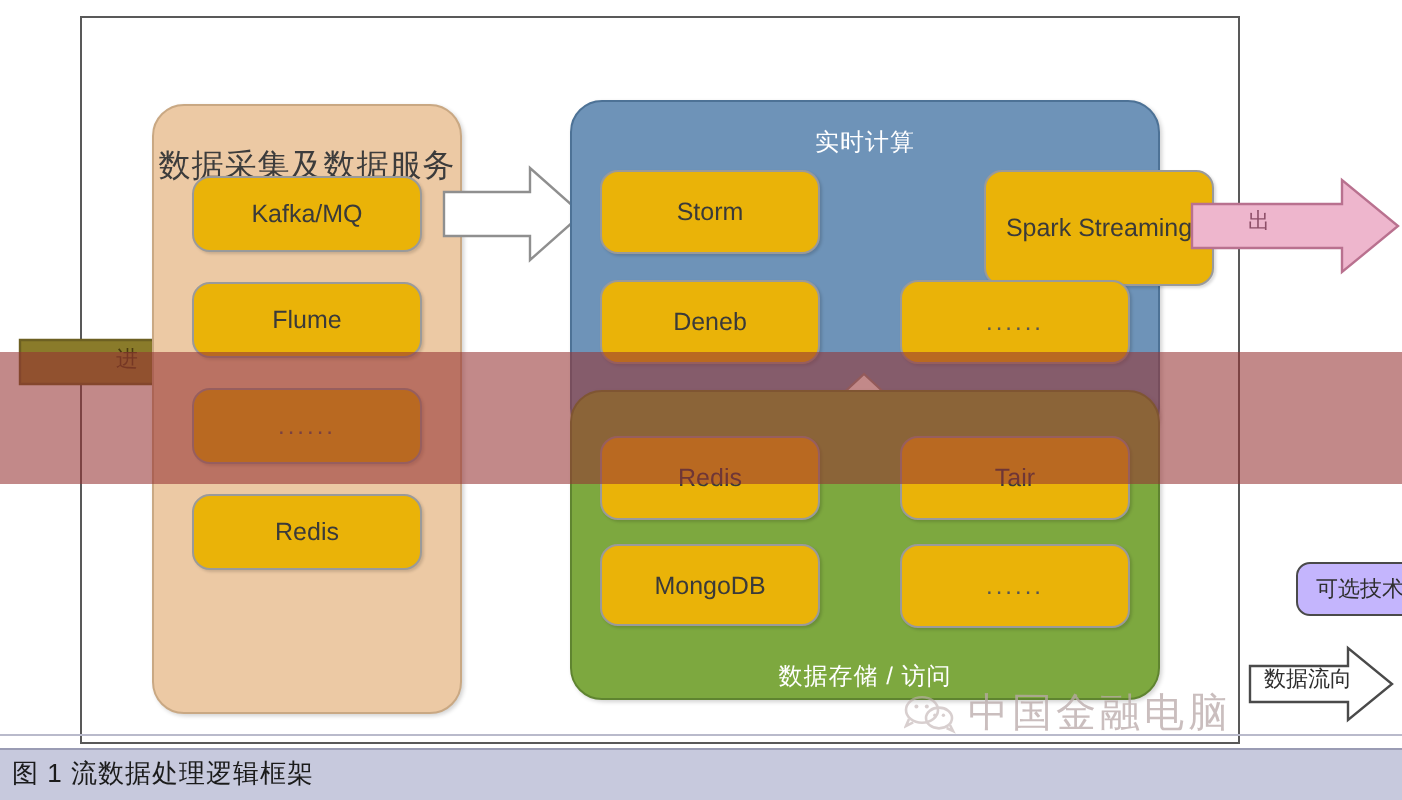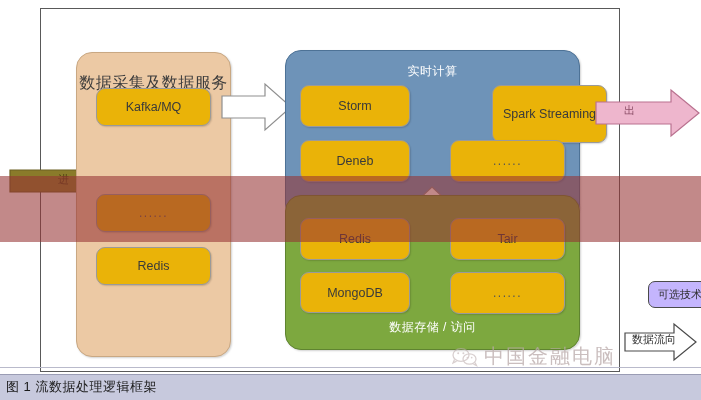--- a/index.html
+++ b/index.html
@@ -41,21 +41,21 @@
     box-shadow:1px 1px 2px rgba(0,0,0,.18);
   }
   .g-compute .group-title{top:12px;color:#ffffff;font-size:12px;text-align:center;}
 
   
   .g-store{
     left:285px;top:195px;width:295px;height:155px;
     background:#7da83f;border:1.3px solid #5f8430;
     box-shadow:1px 1px 2px rgba(0,0,0,.18);
   }
-  .g-store .group-title{bottom:13px;color:#ffffff;font-size:12px;}
+  .g-store .group-title{bottom:2px;color:#ffffff;font-size:12px;}
 
   
   .node{
     position:absolute;background:#eab308;border:1.1px solid #9a9a9a;
     border-radius:9px;display:flex;align-items:center;justify-content:center;
     font-size:12.5px;color:#3a3a3a;box-sizing:border-box;
     box-shadow:1px 1px 1.5px rgba(0,0,0,.15);
     text-align:right;
   }
   .node.dots{letter-spacing:1.5px;font-size:12px;color:#555;}
@@ -133,20 +133,21 @@
     <svg width="120" height="46" viewBox="0 0 120 46">
       <path d="M2,12 L88,12 L88,2 L118,23 L88,44 L88,34 L2,34 Z" fill="#8a7b2a" stroke="#6d6022" stroke-width="1.2"></path>
     </svg>
   </div>
   <div class="label-in" style="left:58px;top:172px;">进</div>
 
   <div class="group g-collect">
     <div class="group-title">数据采集及数据服务提供</div>
   </div>
   <div class="node" style="left:96px;top:88px;width:115px;height:38px;">Kafka/MQ</div>
+  <div class="node" style="left:96px;top:141px;width:115px;height:38px;">Flume</div>
   <div class="node dots" style="left:96px;top:194px;width:115px;height:38px;">......</div>
   <div class="node" style="left:96px;top:247px;width:115px;height:38px;">Redis</div>
 
   <div class="arrow-wrap" style="left:221px;top:82px;">
     <svg width="72" height="50" viewBox="0 0 72 50">
       <path d="M1,14 L44,14 L44,2 L70,25 L44,48 L44,36 L1,36 Z" fill="#ffffff" stroke="#8f8f8f" stroke-width="1.2"></path>
     </svg>
   </div>
 
   <div class="group g-compute">

